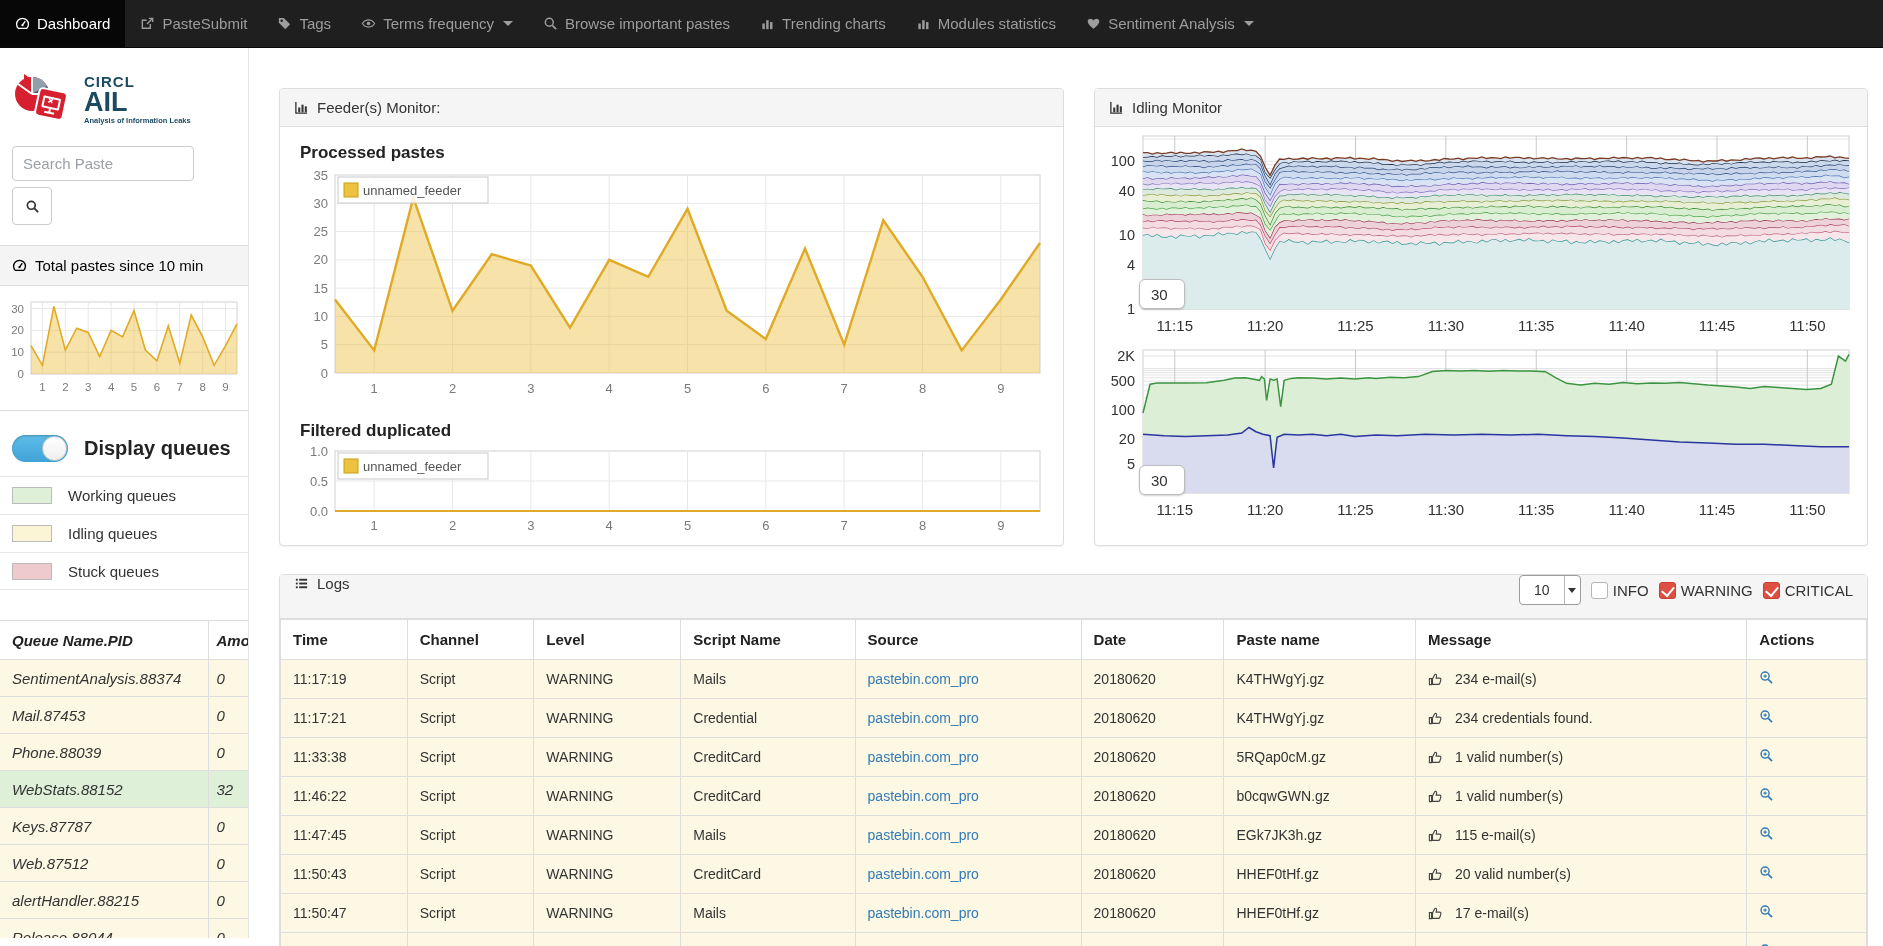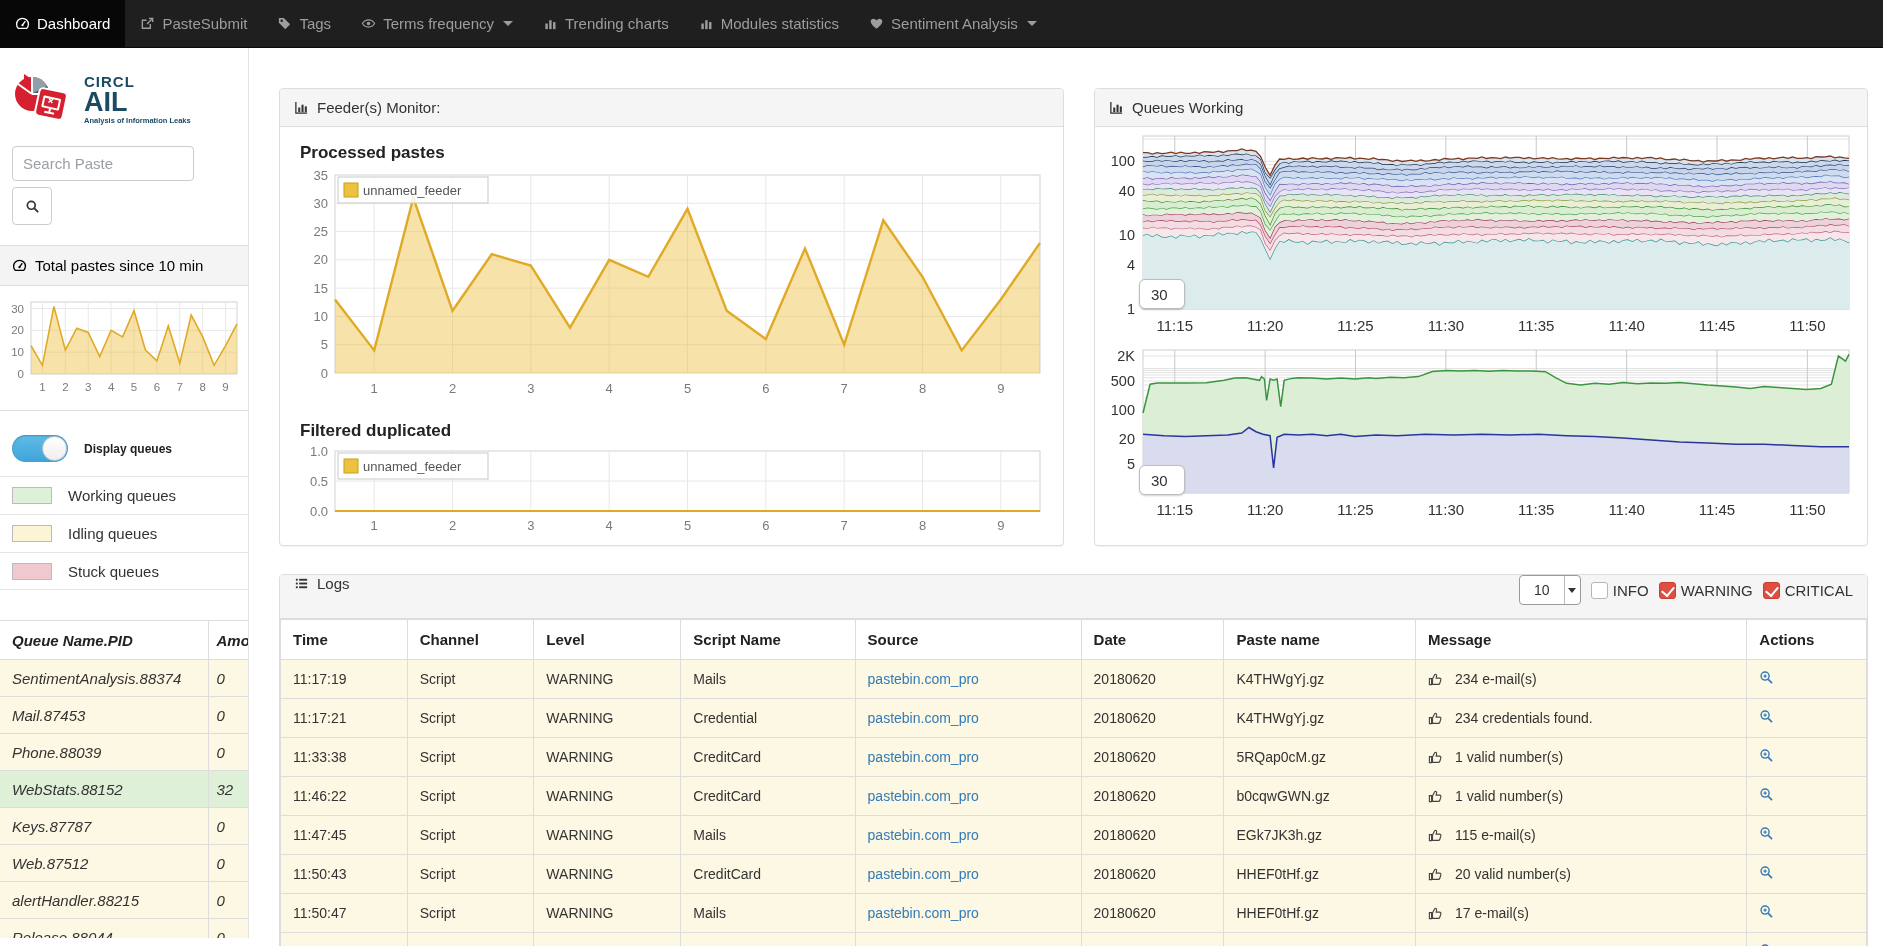--- a/index.html
+++ b/index.html
@@ -57,21 +57,21 @@
   #mini-chart-wrap { padding:8px 4px 6px 4px; background:#fff; }
   #toggle-row { display:flex; align-items:center; margin:24px 12px 14px 12px; }
   #toggle {
     width:56px; height:27px; border-radius:14px; position:relative; cursor:pointer;
     background:linear-gradient(#5fbce8,#3fa3d8); box-shadow:inset 0 1px 2px rgba(0,0,0,.25);
   }
   #toggle .knob {
     position:absolute; right:1px; top:1px; width:25px; height:25px; border-radius:50%;
     background:linear-gradient(#fff,#eee); border:1px solid #c6c6c6;
   }
-  #toggle-label { font-size:12px; font-weight:bold; margin-left:16px; color:#222; }
+  #toggle-label { font-size:20px; font-weight:bold; margin-left:16px; color:#222; }
   .legend-row {
     display:flex; align-items:center; height:38px; padding-left:12px;
     border-top:1px solid #e6e6e6; font-size:15px; color:#333;
   }
   .legend-row:last-of-type { border-bottom:1px solid #e6e6e6; }
   .swatch { width:40px; height:17px; border:1px solid #bbb; margin-right:16px; }
   .swatch.working { background:#dff0d8; }
   .swatch.idling  { background:#fbf4d5; }
   .swatch.stuck   { background:#eec9cd; }
   #queue-table { margin-top:30px; width:350px; border-collapse:collapse; table-layout:fixed;font-style:italic; }
@@ -172,20 +172,29 @@
       </a>
       <a class="nav-item">
         <span class="ic">
           <svg viewBox="0 0 16 16" width="15" height="15">
             <path d="M1.5 8S4 4.2 8 4.2 14.5 8 14.5 8 12 11.8 8 11.8 1.5 8 1.5 8z" fill="none" stroke="currentColor" stroke-width="1.3"></path>
             <circle cx="8" cy="8" r="1.9" fill="currentColor"></circle>
           </svg>
         </span>
         <span>Terms frequency</span>
         <span class="caret"></span>
+      </a>
+      <a class="nav-item">
+        <span class="ic">
+          <svg viewBox="0 0 16 16" width="15" height="15">
+            <circle cx="6.7" cy="6.7" r="4.2" fill="none" stroke="currentColor" stroke-width="1.6"></circle>
+            <path d="M10 10l4 4" stroke="currentColor" stroke-width="1.8"></path>
+          </svg>
+        </span>
+        <span>Browse important pastes</span>
       </a>
       <a class="nav-item">
         <span class="ic">
           <svg viewBox="0 0 16 16" width="15" height="15">
             <rect x="2.5" y="8" width="2.6" height="6" fill="currentColor"></rect>
             <rect x="6.6" y="4.5" width="2.6" height="9.5" fill="currentColor"></rect>
             <rect x="10.7" y="6.5" width="2.6" height="7.5" fill="currentColor"></rect>
           </svg>
         </span>
         <span>Trending charts</span>
@@ -461,21 +470,21 @@
       <section class="panel" id="queues-panel">
         <div class="panel-hd">
           <span class="ic">
             <svg viewBox="0 0 16 16" width="15" height="15">
                 <path d="M2 2v12h12" fill="none" stroke="currentColor" stroke-width="1.4"></path>
                 <rect x="4.5" y="8" width="2.2" height="5" fill="currentColor"></rect>
                 <rect x="8" y="5" width="2.2" height="8" fill="currentColor"></rect>
                 <rect x="11.5" y="6.8" width="2.2" height="6.2" fill="currentColor"></rect>
               </svg>
           </span>
-          <span>Queues Working</span>
+          <span>Idling Monitor</span>
         </div>
         <div id="queues-body">
           <div class="chart-wrap">
             <svg id="qsvg1" width="752" height="210" viewBox="0 0 752 210">
                 <rect x="40" y="5" width="706" height="173" fill="#fff" stroke="#cfcfcf"></rect>
                 <line x1="40" y1="178" x2="746" y2="178" stroke="#dcdcdc" stroke-width="0.8"></line>
                 <line x1="40" y1="155.76738174700864" x2="746" y2="155.76738174700864" stroke="#dcdcdc" stroke-width="0.8"></line>
                 <line x1="40" y1="142.76213377616" x2="746" y2="142.76213377616" stroke="#dcdcdc" stroke-width="0.8"></line>
                 <line x1="40" y1="133.53476349401728" x2="746" y2="133.53476349401728" stroke="#dcdcdc" stroke-width="0.8"></line>
                 <line x1="40" y1="126.37745905547376" x2="746" y2="126.37745905547376" stroke="#dcdcdc" stroke-width="0.8"></line>

